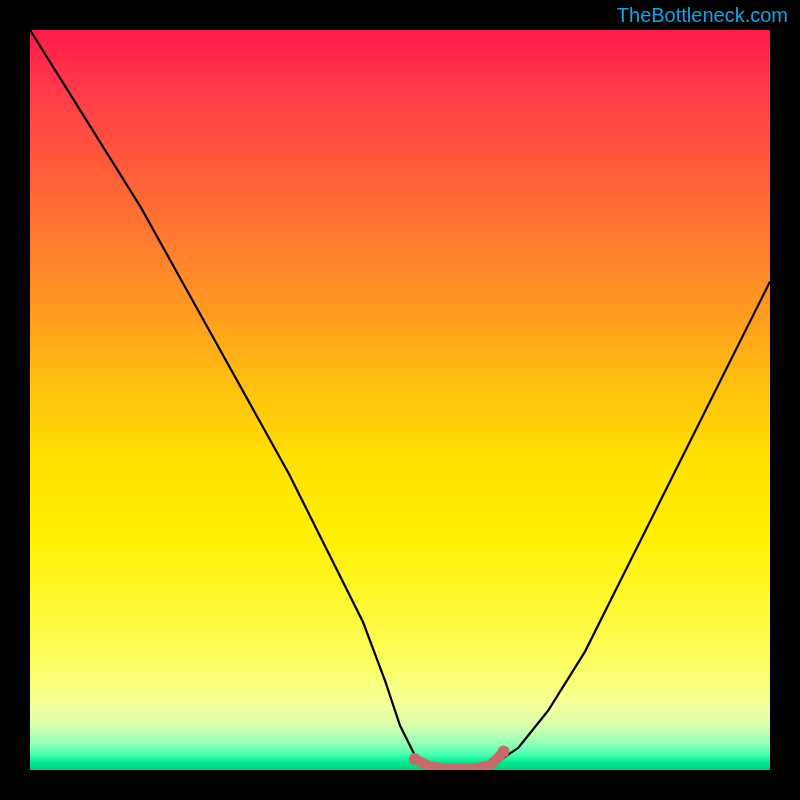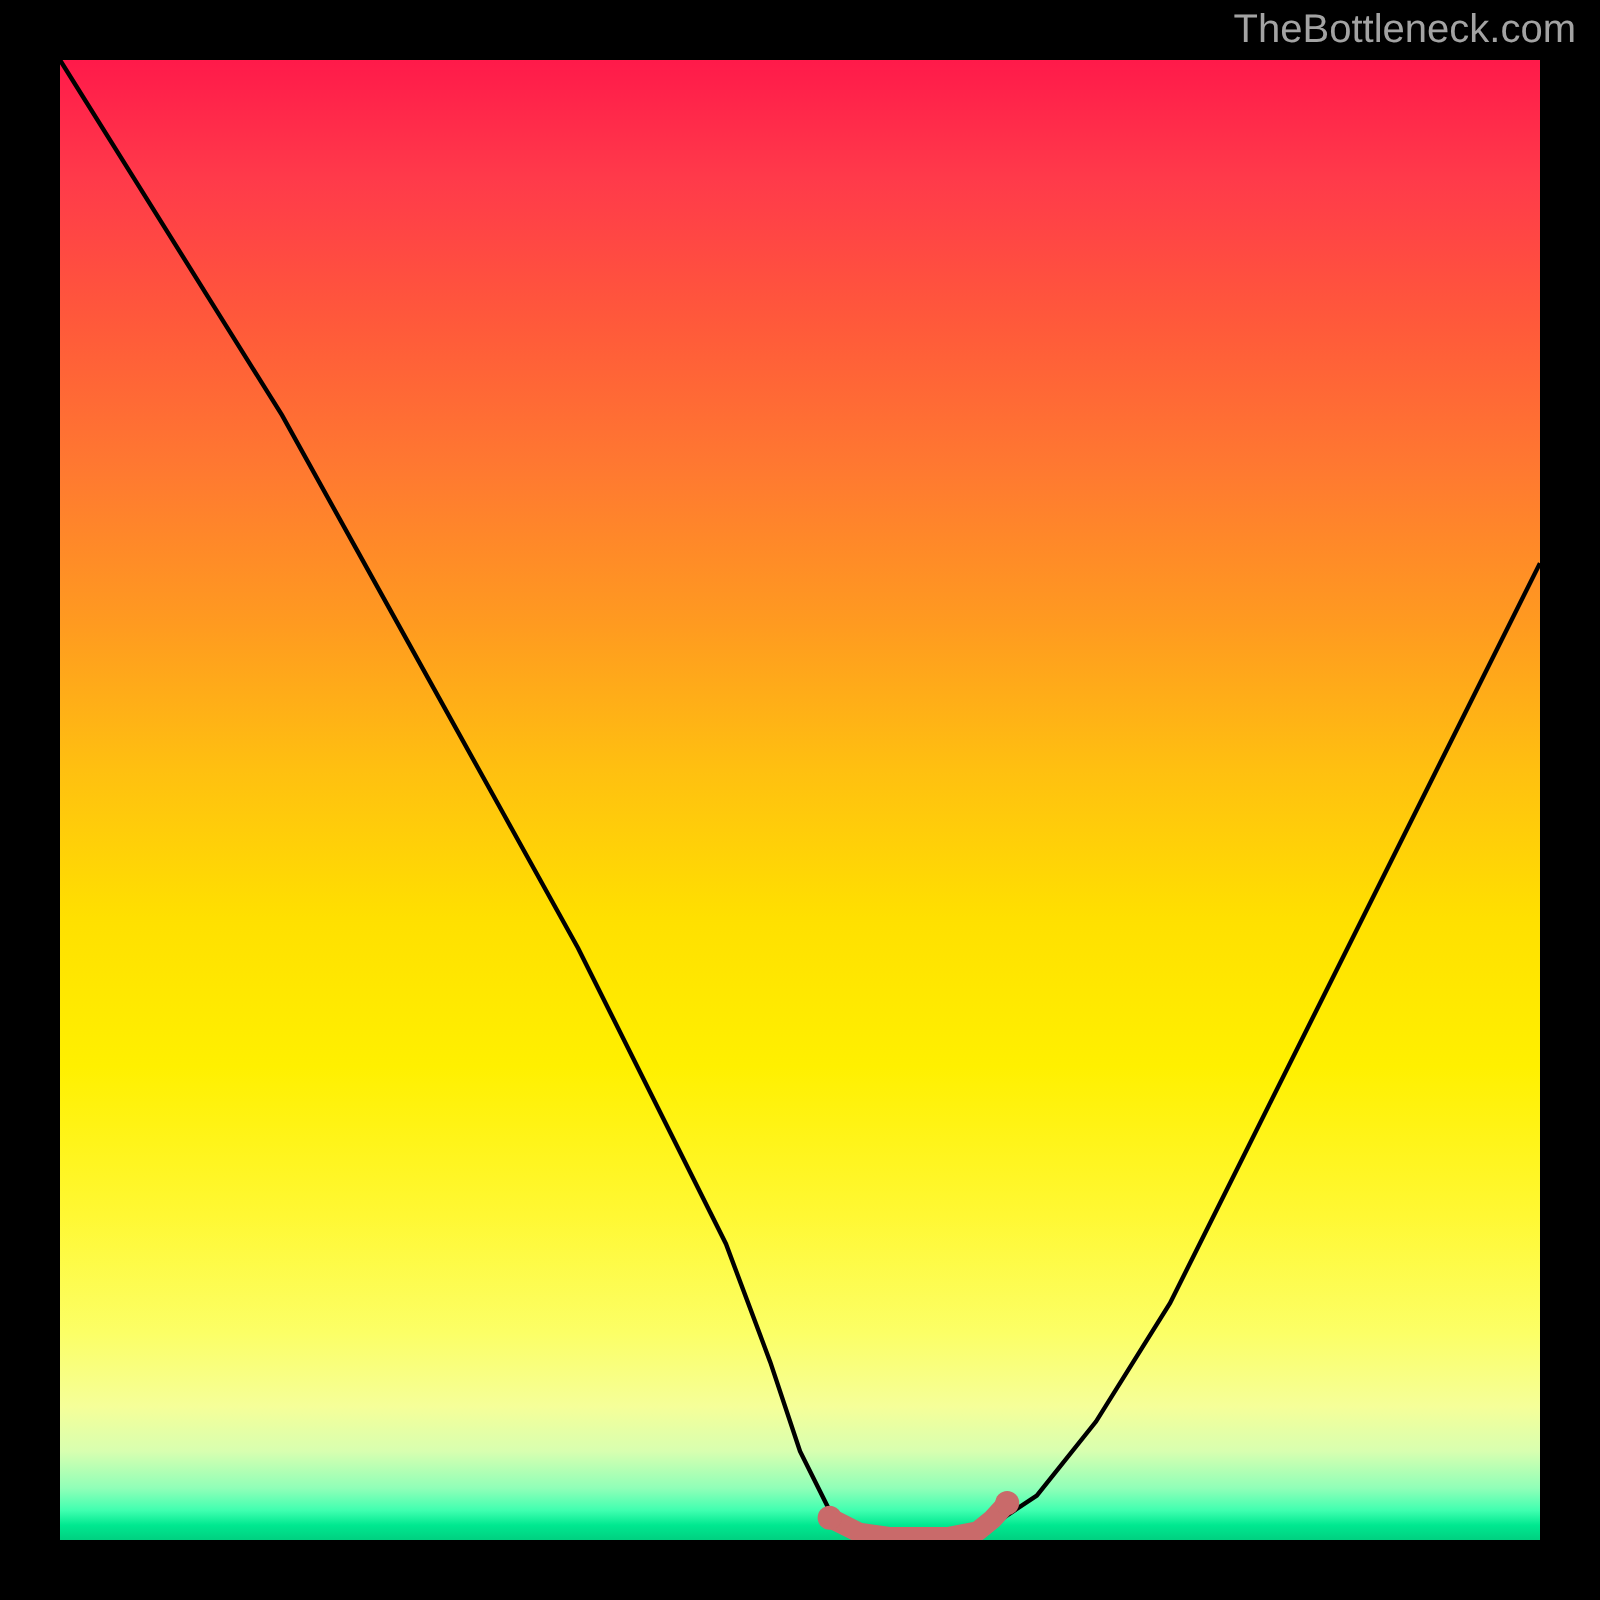--- a/index.html
+++ b/index.html
@@ -7,21 +7,21 @@
     width: 800px;
     height: 800px;
     background: #000;
     position: relative;
     font-family: Arial, sans-serif;
   }
   .watermark {
     position: absolute;
     top: 4px;
     right: 12px;
-    color: #a3a3a3;
+    color: #0ea5e9;
     font-size: 20px;
     font-weight: 500;
     z-index: 10;
   }
   .plot-area {
     position: absolute;
     left: 30px;
     top: 30px;
     width: 740px;
     height: 740px;

